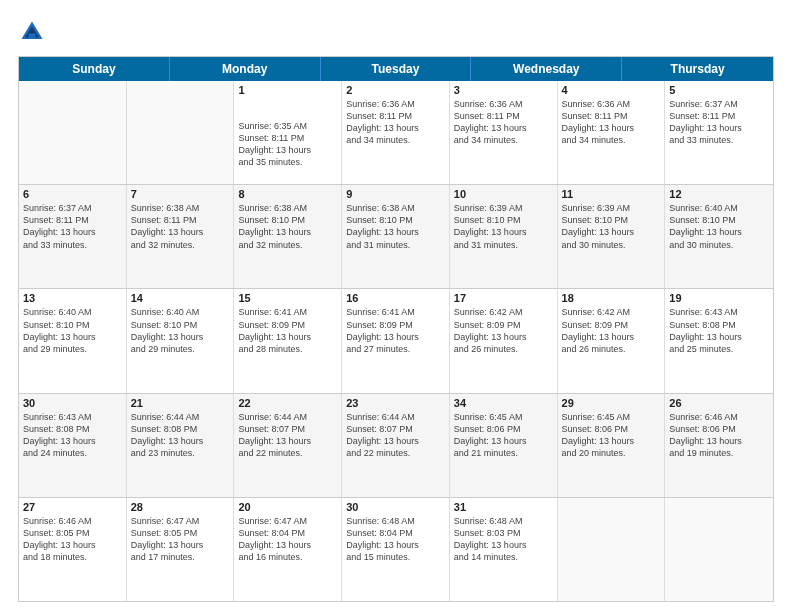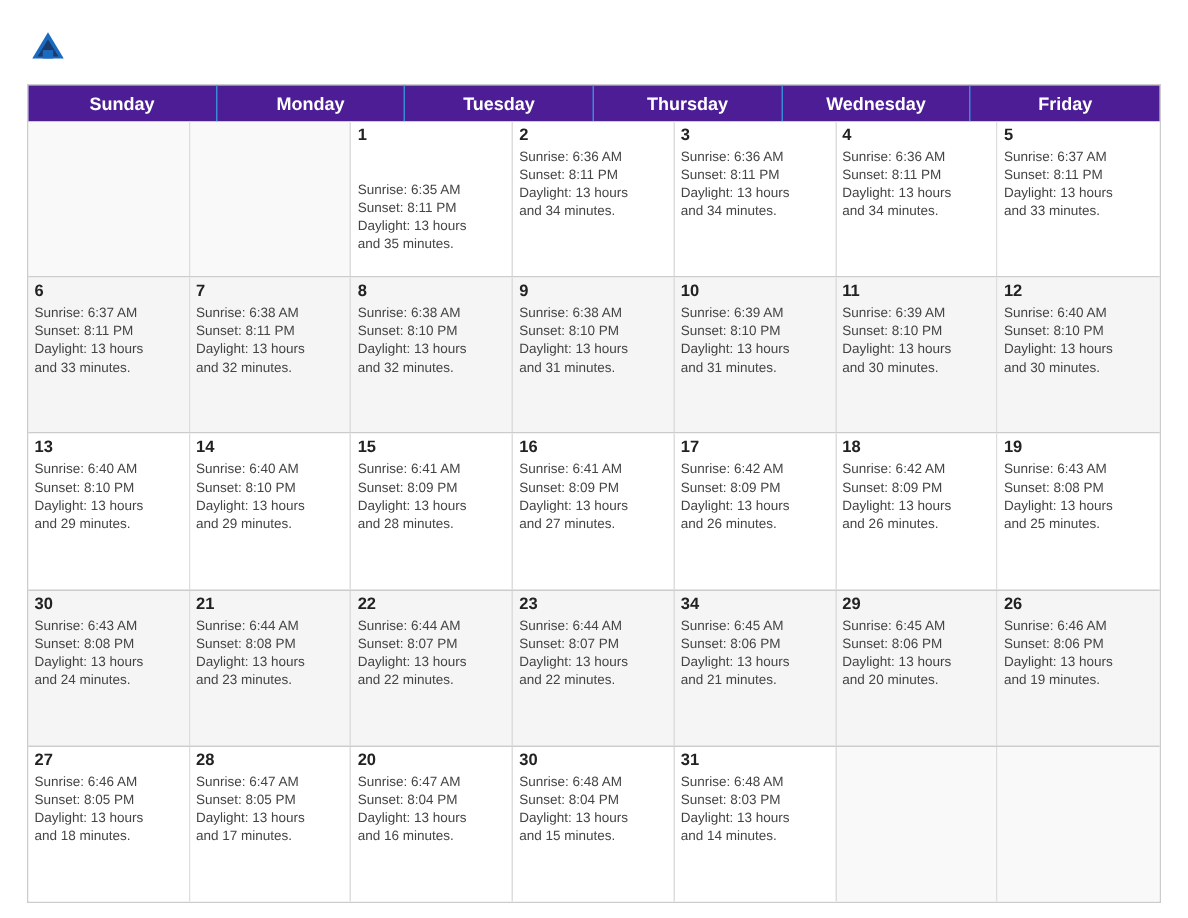--- a/index.html
+++ b/index.html
@@ -56,22 +56,22 @@
       color: #333;
     }
     .calendar {
       flex: 1;
       display: flex;
       flex-direction: column;
       border: 1px solid #ccc;
     }
     .cal-header-row {
       display: grid;
-      grid-template-columns: repeat(6, 1fr);
-      background: #4c1d95;
+      grid-template-columns: repeat(5, 1fr);
+      background: #0369a1;
     }
     .cal-header-cell {
       color: #fff;
       font-size: 12px;
       font-weight: bold;
       text-align: center;
       padding: 5px 2px;
       border-right: 1px solid #3a88d8;
     }
     .cal-header-cell:last-child { border-right: none; }
@@ -131,23 +131,22 @@
       <h1></h1>
       <h2></h2>
     </div>
   </div>
 
   <div class="calendar">
     <div class="cal-header-row">
     <div class="cal-header-cell">Sunday</div>
         <div class="cal-header-cell">Monday</div>
         <div class="cal-header-cell">Tuesday</div>
+        <div class="cal-header-cell">Wednesday</div>
         <div class="cal-header-cell">Thursday</div>
-        <div class="cal-header-cell">Wednesday</div>
-        <div class="cal-header-cell">Friday</div>
       </div>
     <div class="cal-body">
     <div class="cal-week">
           <div class="cal-cell empty"></div>
           <div class="cal-cell empty"></div>
           <div class="cal-cell">
             <div class="day-num">1</div>
             <div class="day-info" style="white-space: pre-line; margin-top: 24px;">Sunrise: 6:35 AM
 Sunset: 8:11 PM
 Daylight: 13 hours

